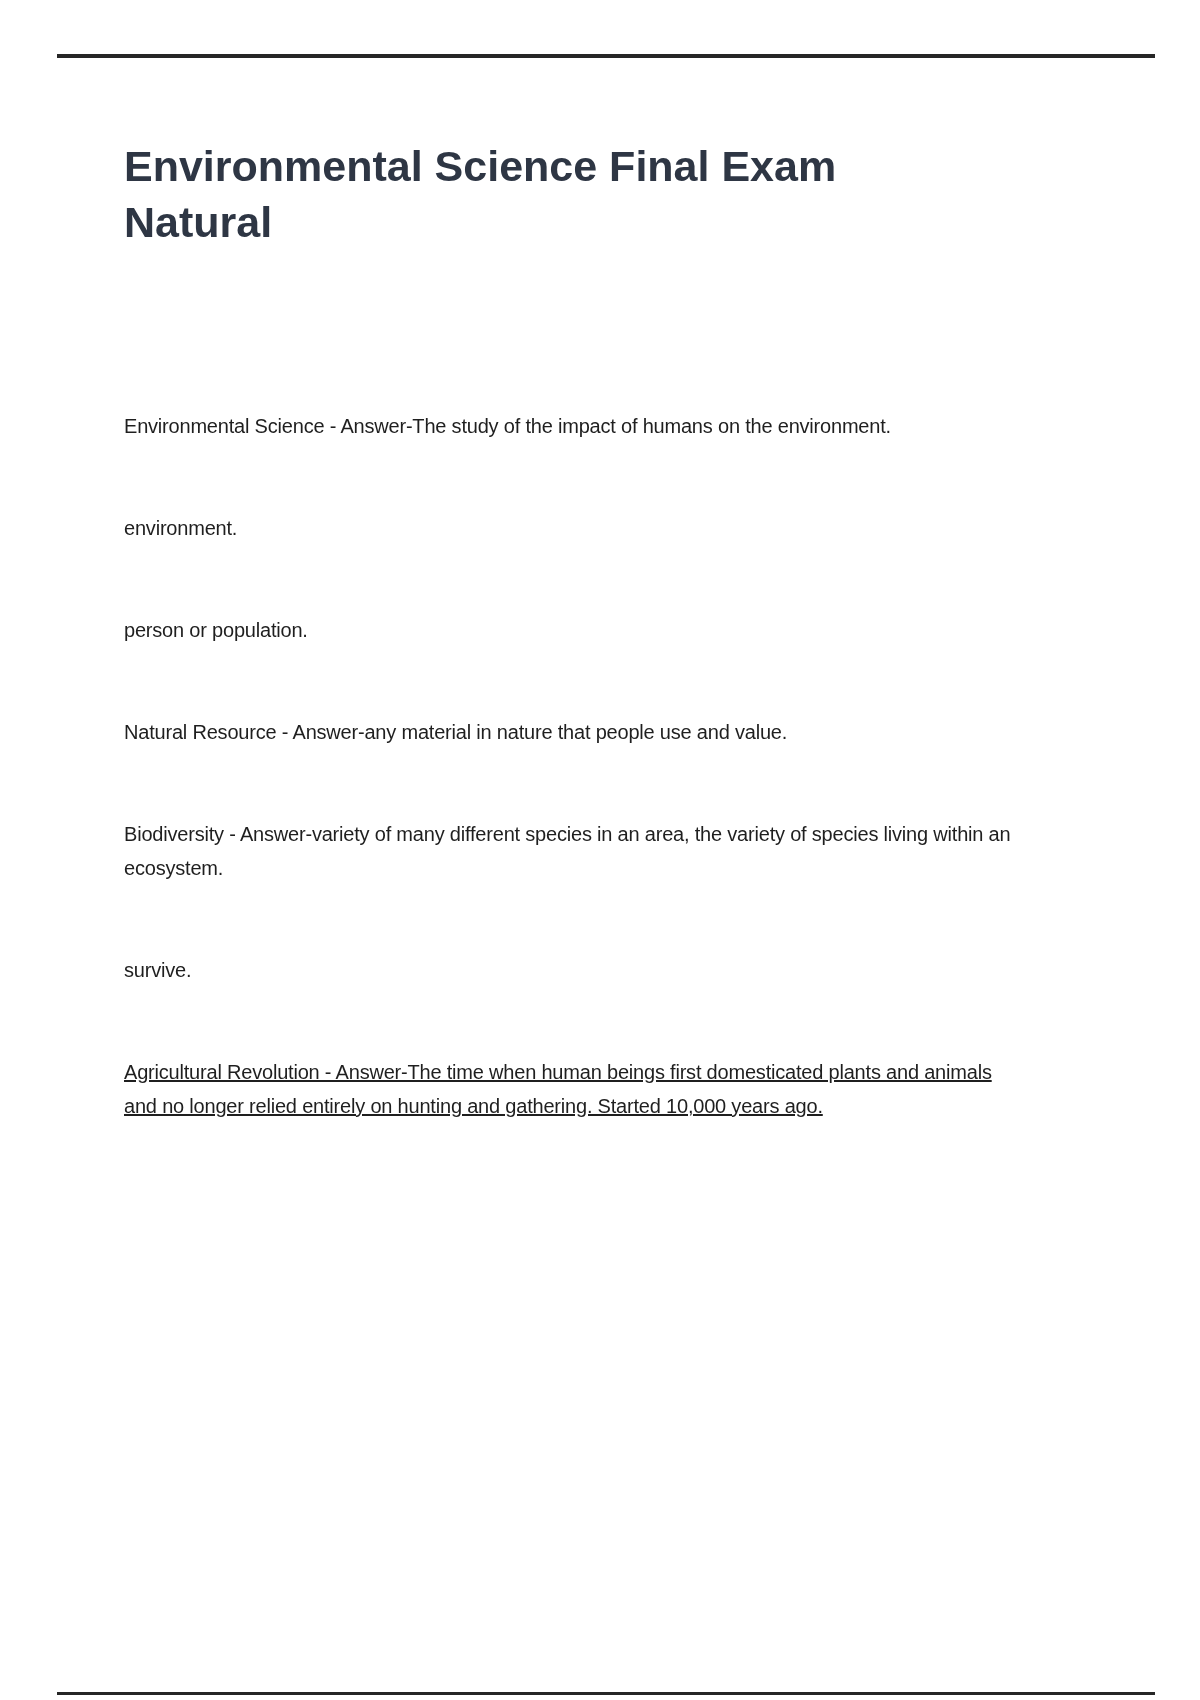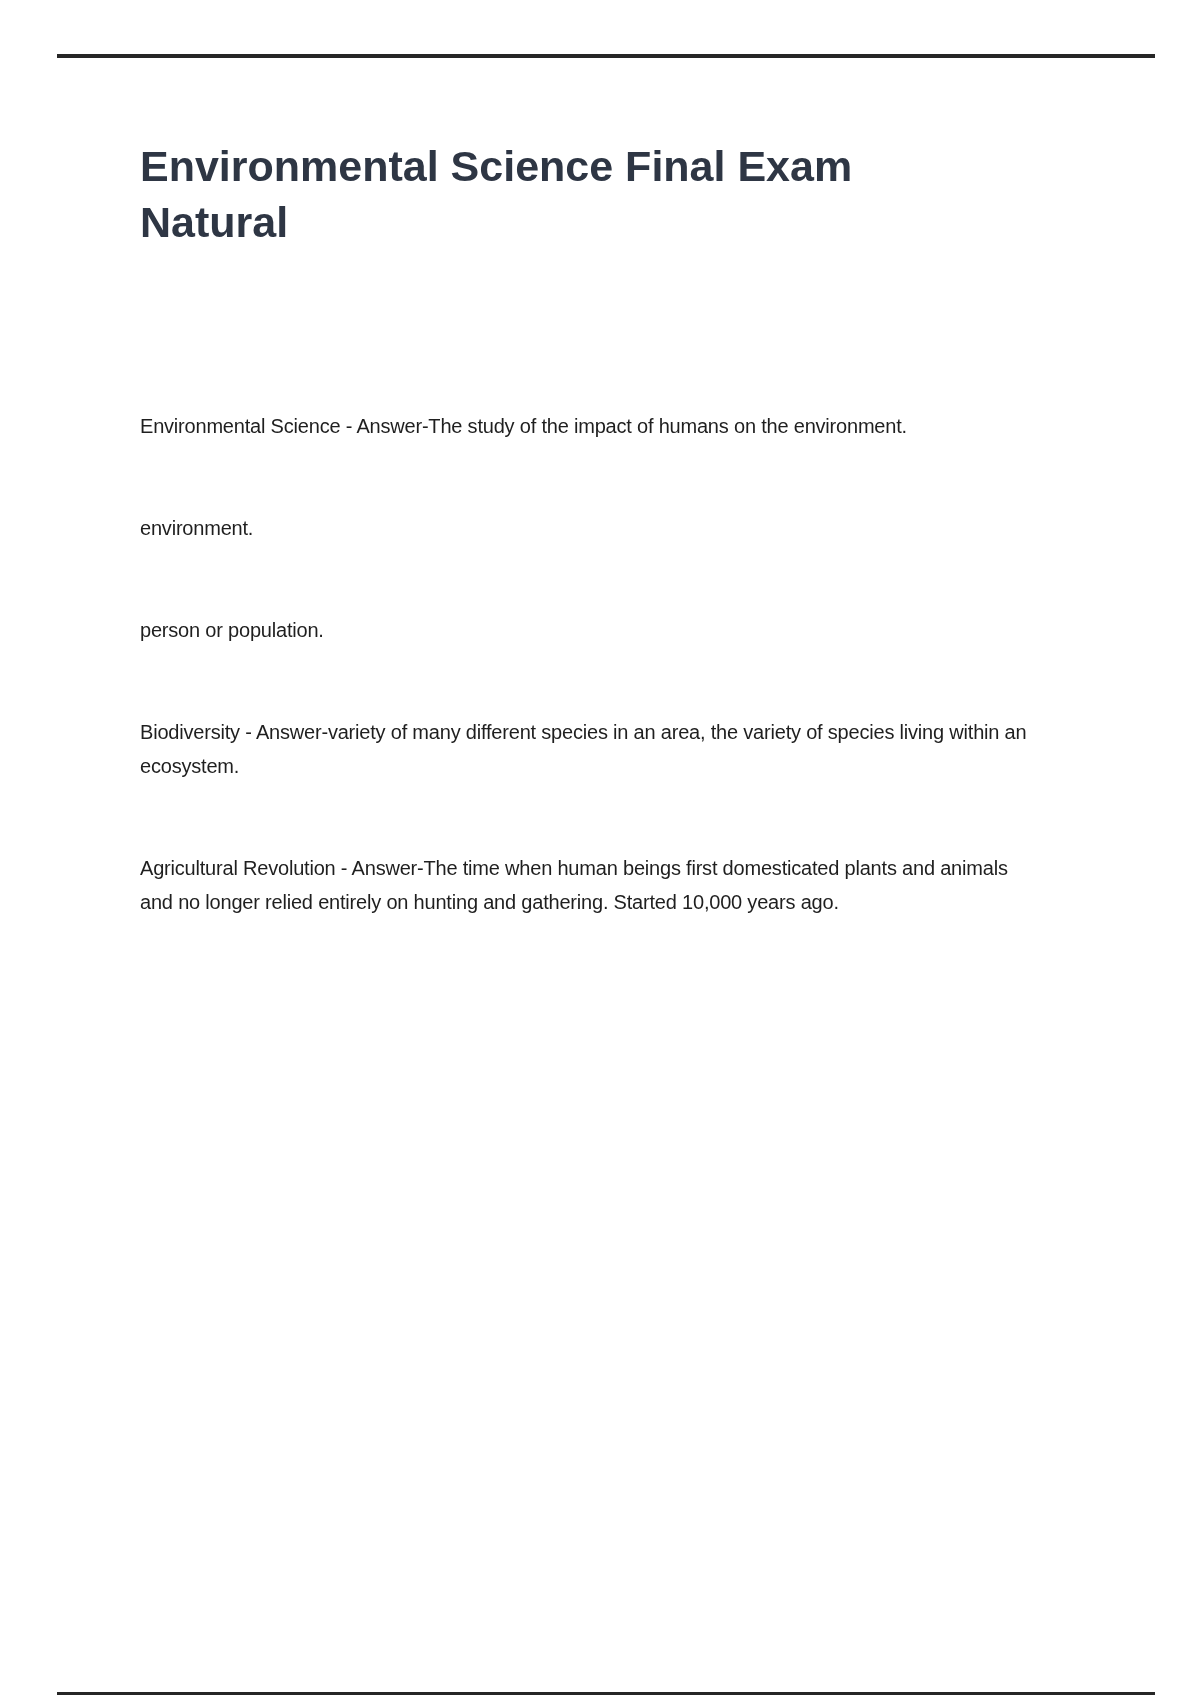--- a/index.html
+++ b/index.html
@@ -21,42 +21,42 @@
   .rule {
     position: absolute;
     left: 57px;
     width: 1098px;
     background: var(--rule);
   }
   .rule-top { top: 54px; height: 4px; }
   .rule-bottom { top: 1692px; height: 3px; }
   .content {
     position: absolute;
-    left: 140px;
+    left: 124px;
     top: 138px;
     width: 1010px;
   }
   .title {
     margin: 0 0 159px 0;
     font-size: 43px;
     line-height: 56px;
     font-weight: 700;
     color: var(--title);
     letter-spacing: 0;
   }
   .t-line { display: block; white-space: nowrap; }
   .qa-list { margin: 0; }
   .qa {
     margin: 0 0 68px 0;
     font-size: 20px;
     line-height: 34px;
     color: var(--body);
     letter-spacing: -0.2px;
   }
-  .qa:last-child { margin-bottom: 12px; }
+  .qa:last-child { margin-bottom: 12px; text-decoration: underline; }
   .line { display: block; white-space: nowrap; }
 </style>
 </head>
 <body>
 
 <div class="page">
   <div class="rule rule-top"></div>
 
   <div class="content">
     <h1 class="title">
@@ -68,24 +68,28 @@
       <p class="qa">
         <span class="line">Environmental Science - Answer-The study of the impact of humans on the environment.</span>
       </p>
       <p class="qa">
         <span class="line">environment.</span>
       </p>
       <p class="qa">
         <span class="line">person or population.</span>
       </p>
       <p class="qa">
+        <span class="line">Natural Resource - Answer-any material in nature that people use and value.</span>
+      </p>
+      <p class="qa">
         <span class="line">Biodiversity - Answer-variety of many different species in an area, the variety of species living within an</span>
         <span class="line">ecosystem.</span>
       </p>
       <p class="qa">
+        <span class="line">survive.</span>
       </p>
       <p class="qa">
         <span class="line">Agricultural Revolution - Answer-The time when human beings first domesticated plants and animals</span>
         <span class="line">and no longer relied entirely on hunting and gathering. Started 10,000 years ago.</span>
       </p>
     </div>
   </div>
 
   <div class="rule rule-bottom"></div>
 </div>

